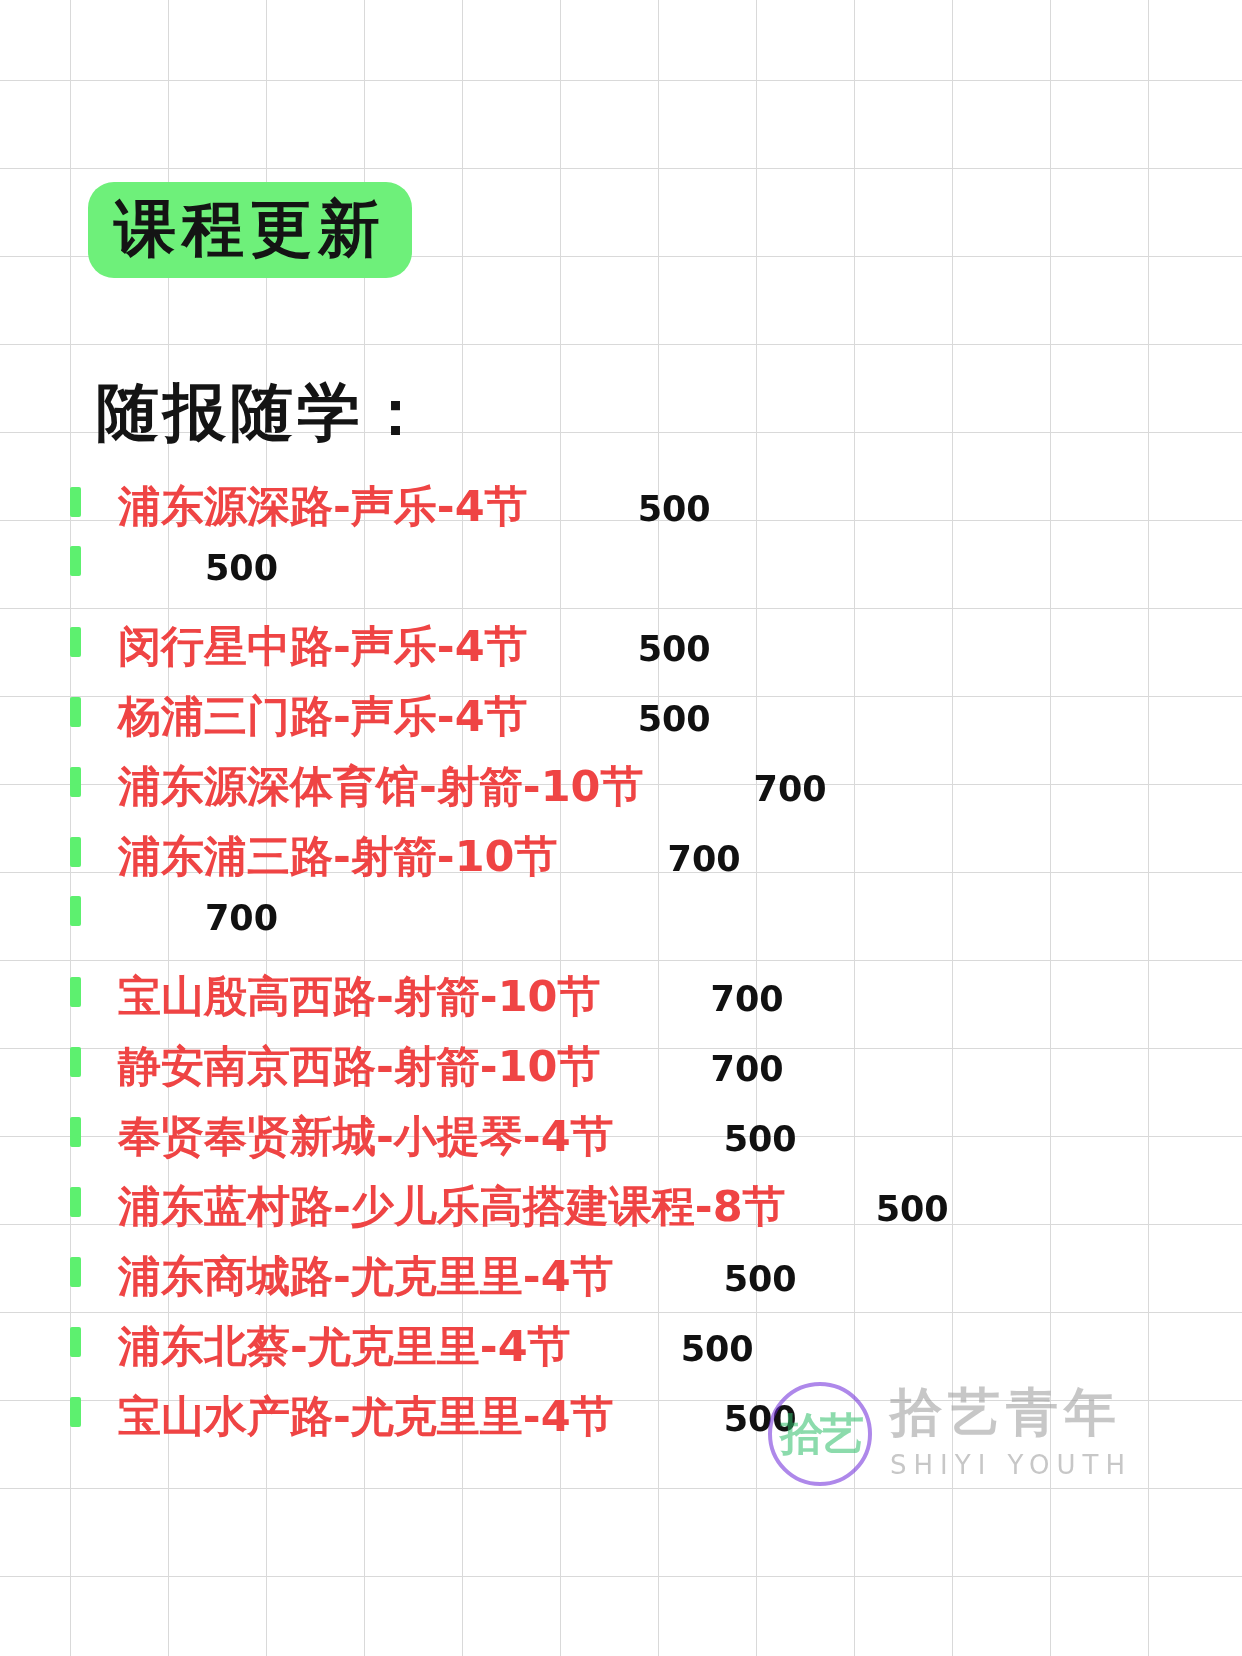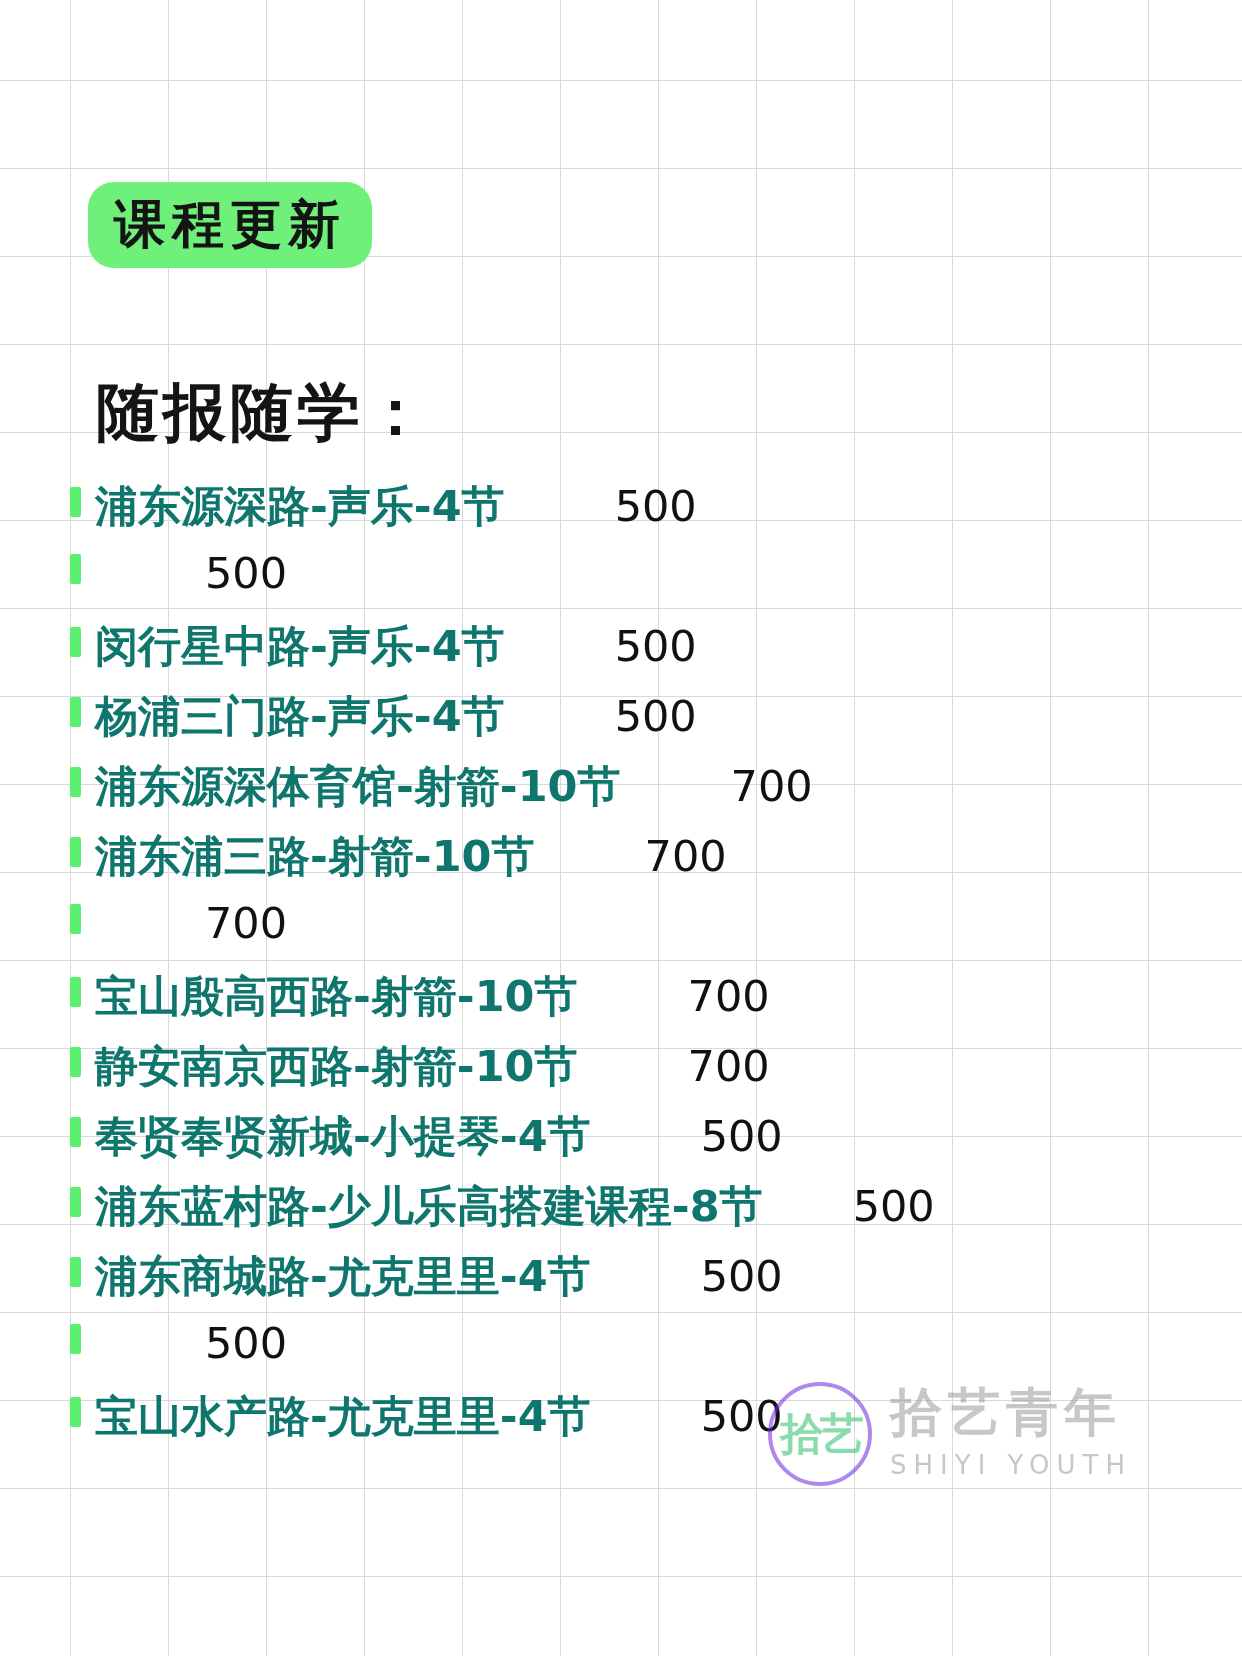--- a/index.html
+++ b/index.html
@@ -40,21 +40,21 @@
     top: 182px;
   }
   .title-highlight {
     display: inline-block;
     background: #6ef07a;
     border-radius: 26px;
     padding: 16px 26px 18px 26px;
     box-shadow: 0 0 0 0 rgba(0,0,0,0);
   }
   .title-text {
-    font-size: 52px;
+    font-size: 62px;
     line-height: 1;
     font-weight: 700;
     color: #141414;
     letter-spacing: 6px;
     font-family: "DejaVu Sans", "Liberation Sans", sans-serif;
   }
 
   
   #subtitle {
     position: absolute;
@@ -84,27 +84,28 @@
     background: #5df06f;
     border-radius: 2px;
     margin-right: 14px;
     flex: 0 0 auto;
     position: relative;
     top: -4px;
   }
   .course-name {
     font-size: 43px;
     font-weight: 700;
-    color: #0f766e;
+    color: #ef4444;
     letter-spacing: 0px;
     white-space: nowrap;
+    margin-left: 23px;
   }
   .course-price {
-    font-size: 43px;
-    font-weight: 400;
+    font-size: 35px;
+    font-weight: 700;
     color: #111111;
     white-space: nowrap;
   }
 
   
   #watermark {
     position: absolute;
     right: 110px;
     bottom: 170px;
     display: flex;
@@ -214,20 +215,21 @@
         <span class="course-name">浦东蓝村路-少儿乐高搭建课程-8节</span>
         <span class="course-price" style="margin-left: 90px;">500</span>
       </div>
       <div class="course-row">
         <span class="bullet"></span>
         <span class="course-name">浦东商城路-尤克里里-4节</span>
         <span class="course-price" style="margin-left: 110px;">500</span>
       </div>
       <div class="course-row">
         <span class="bullet"></span>
+        <span class="course-name">浦东北蔡-尤克里里-4节</span>
         <span class="course-price" style="margin-left: 110px;">500</span>
       </div>
       <div class="course-row">
         <span class="bullet"></span>
         <span class="course-name">宝山水产路-尤克里里-4节</span>
         <span class="course-price" style="margin-left: 110px;">500</span>
       </div>
     </div>
 
   <div id="watermark">

